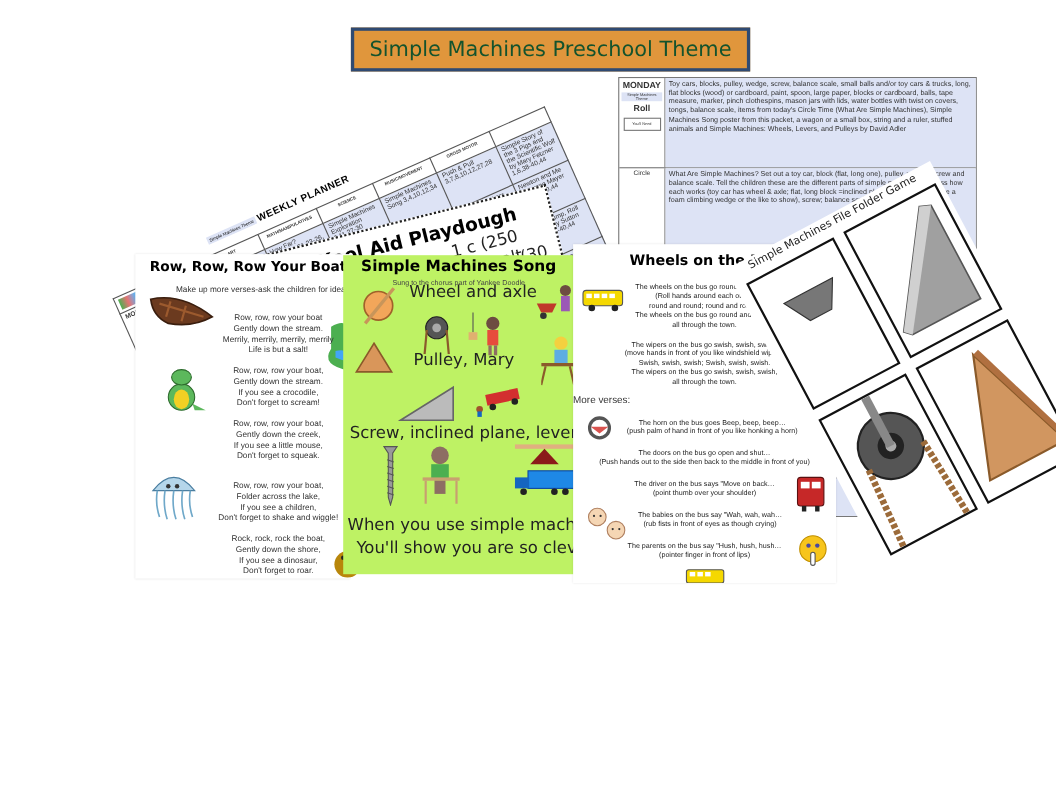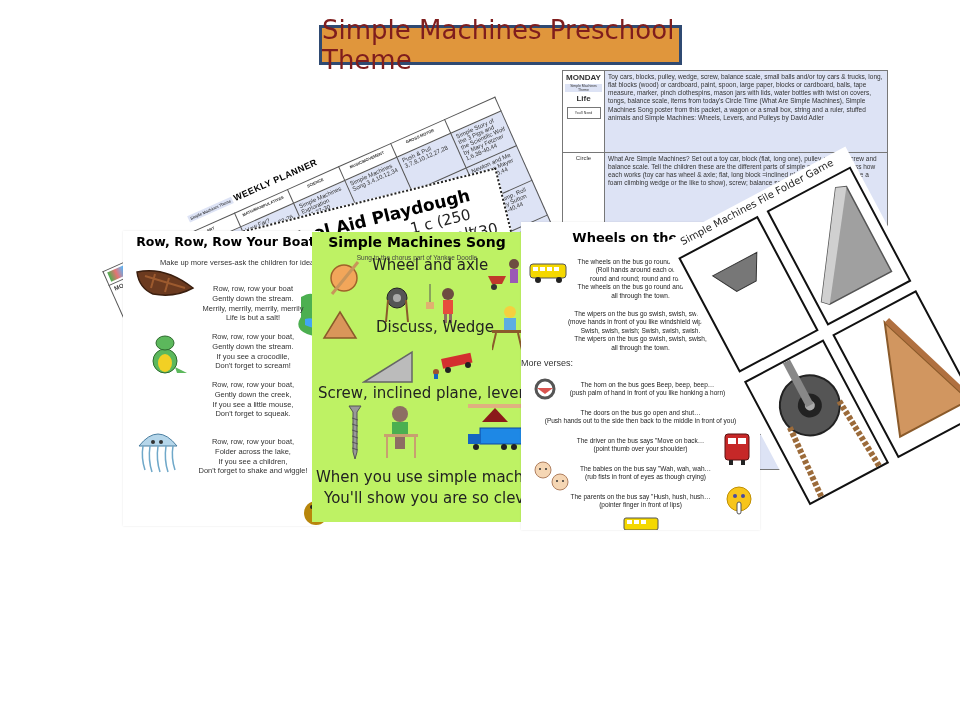--- a/index.html
+++ b/index.html
@@ -4,21 +4,21 @@
 <style>
   * { box-sizing: border-box; margin: 0; padding: 0; }
   html, body { width: 960px; height: 720px; background: #ffffff; overflow: hidden; position: relative; font-family: "Liberation Sans", sans-serif; }
   .abs { position: absolute; }
 
   
   .title-banner {
     position: absolute; left: 319px; top: 25px; width: 363px; height: 40px;
     background: #e0963c; border: 3px solid #2f4a72;
     display: flex; align-items: center; justify-content: center;
-    font-family: "DejaVu Sans", sans-serif; font-size: 26px; color: #7f1d1d;
+    font-family: "DejaVu Sans", sans-serif; font-size: 19px; color: #14532d;
     z-index: 20;
   }
 
   
   .weekly-planner {
     position: absolute; left: 60px; top: 120px; width: 430px; height: 200px;
     transform: rotate(-24deg); transform-origin: 0 0;
     left: 95px; top: 255px;
     background: #fff; z-index: 2;
   }
@@ -96,21 +96,21 @@
 
 <div class="title-banner">
   <span>Simple Machines Preschool Theme</span>
 </div>
 
 <div class="monday-planner">
   <div class="mp-row" style="height:82px;">
     <div class="mp-label">
       <div class="mp-day">MONDAY</div>
       <div class="mp-theme-tag">Simple Machines Theme</div>
-      <div class="mp-theme">Life</div>
+      <div class="mp-theme">Roll</div>
       <div class="mp-arrow">
           <span>You'll Need</span>
         </div>
     </div>
     <div class="mp-content">Toy cars, blocks, pulley, wedge, screw, balance scale, small balls and/or toy cars &amp; trucks, long, flat blocks (wood) or cardboard, paint, spoon, large paper, blocks or cardboard, balls, tape measure, marker, pinch clothespins, mason jars with lids, water bottles with twist on covers, tongs, balance scale, items from today's Circle Time (What Are Simple Machines), Simple Machines Song poster from this packet, a wagon or a small box, string and a ruler, stuffed animals and Simple Machines: Wheels, Levers, and Pulleys by David Adler</div>
   </div>
   <div class="mp-row" style="height:82px;">
     <div class="mp-label">Circle</div>
     <div class="mp-content">What Are Simple Machines? Set out a toy car, block (flat, long one), pulley, wedge, screw and balance scale. Tell the children these are the different parts of simple machines. Discuss how each works (toy car has wheel &amp; axle; flat, long block =inclined plane; pulley; wedge=use a foam climbing wedge or the like to show), screw; balance scale=lever</div>
   </div>
@@ -242,20 +242,26 @@
     <div>Gently down the creek,</div>
     <div>If you see a little mouse,</div>
     <div>Don't forget to squeak.</div>
   </div>
   <div class="rb-verse" style="top:206px;">
     <div>Row, row, row your boat,</div>
     <div>Folder across the lake,</div>
     <div>If you see a children,</div>
     <div>Don't forget to shake and wiggle!</div>
   </div>
+  <div class="rb-verse" style="top:254px;">
+    <div>Rock, rock, rock the boat,</div>
+    <div>Gently down the shore,</div>
+    <div>If you see a dinosaur,</div>
+    <div>Don't forget to roar.</div>
+  </div>
 </div>
 
 <div class="song">
   <div class="song-title">Simple Machines Song</div>
   <div class="song-sub">Sung to the chorus part of Yankee Doodle</div>
 
   <svg class="abs" style="left:14px; top:28px;" width="36" height="36">
     <circle cx="18" cy="18" r="13" fill="#f2a65a" stroke="#a0622a" stroke-width="1.5"></circle>
     <line x1="6" y1="34" x2="32" y2="2" stroke="#c8955a" stroke-width="3"></line>
   </svg>
@@ -280,21 +286,21 @@
     <rect x="2" y="20" width="8" height="7" fill="#e0b070"></rect>
     <circle cx="24" cy="12" r="6" fill="#6d4c41"></circle>
     <rect x="19" y="18" width="10" height="14" fill="#e74c3c"></rect>
     <rect x="20" y="32" width="3" height="9" fill="#8d6e63"></rect>
       <rect x="25" y="32" width="3" height="9" fill="#8d6e63"></rect>
   </svg>
 
   <svg class="abs" style="left:10px; top:78px;" width="36" height="30">
     <polygon points="18,2 34,28 2,28" fill="#d9965a" stroke="#8a5a2a" stroke-width="1.5"></polygon>
   </svg>
-  <div class="song-line" style="left:64px; top:86px;">Discuss, Wedge</div>
+  <div class="song-line" style="left:64px; top:86px;">Pulley, Mary</div>
 
   <svg class="abs" style="left:180px; top:72px;" width="30" height="48">
     <circle cx="18" cy="8" r="6" fill="#f4d03f"></circle>
     <rect x="12" y="14" width="12" height="12" fill="#5dade2"></rect>
     <rect x="0" y="26" width="30" height="3" fill="#8b5a2b"></rect>
     <line x1="4" y1="29" x2="0" y2="46" stroke="#8b5a2b" stroke-width="2"></line>
     <line x1="26" y1="29" x2="30" y2="46" stroke="#8b5a2b" stroke-width="2"></line>
   </svg>
 
   <svg class="abs" style="left:50px; top:118px;" width="52" height="34">

